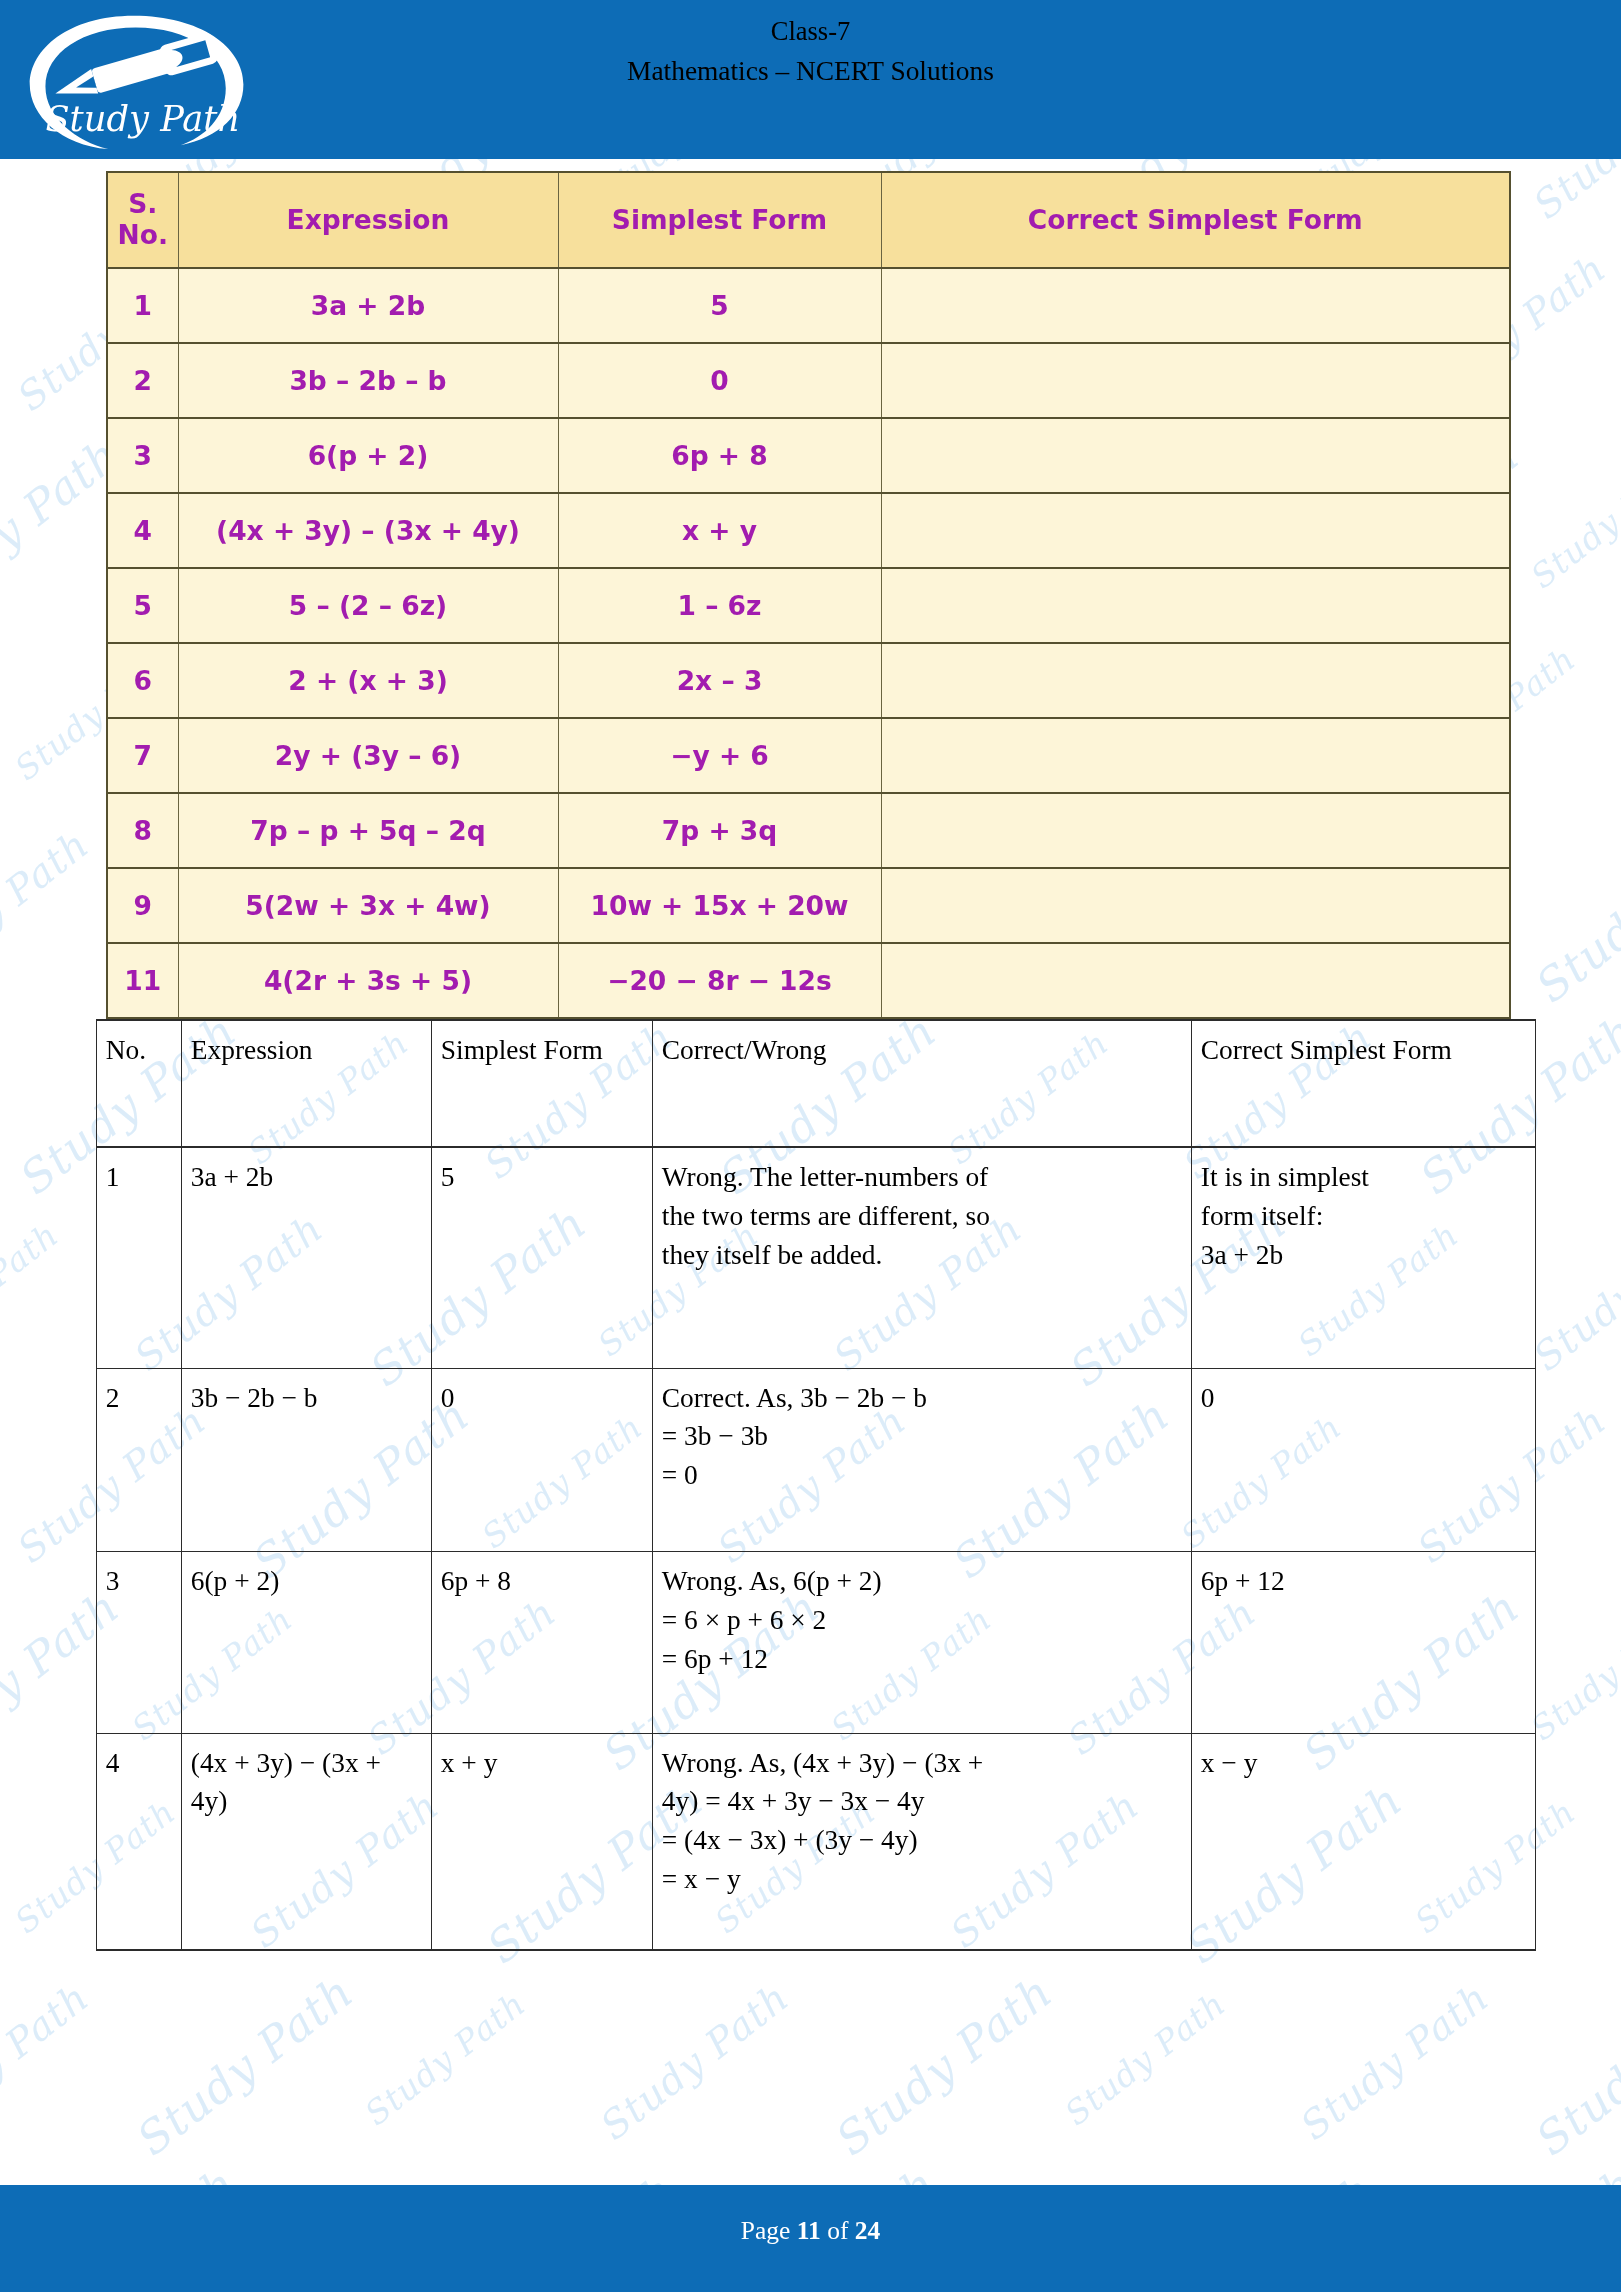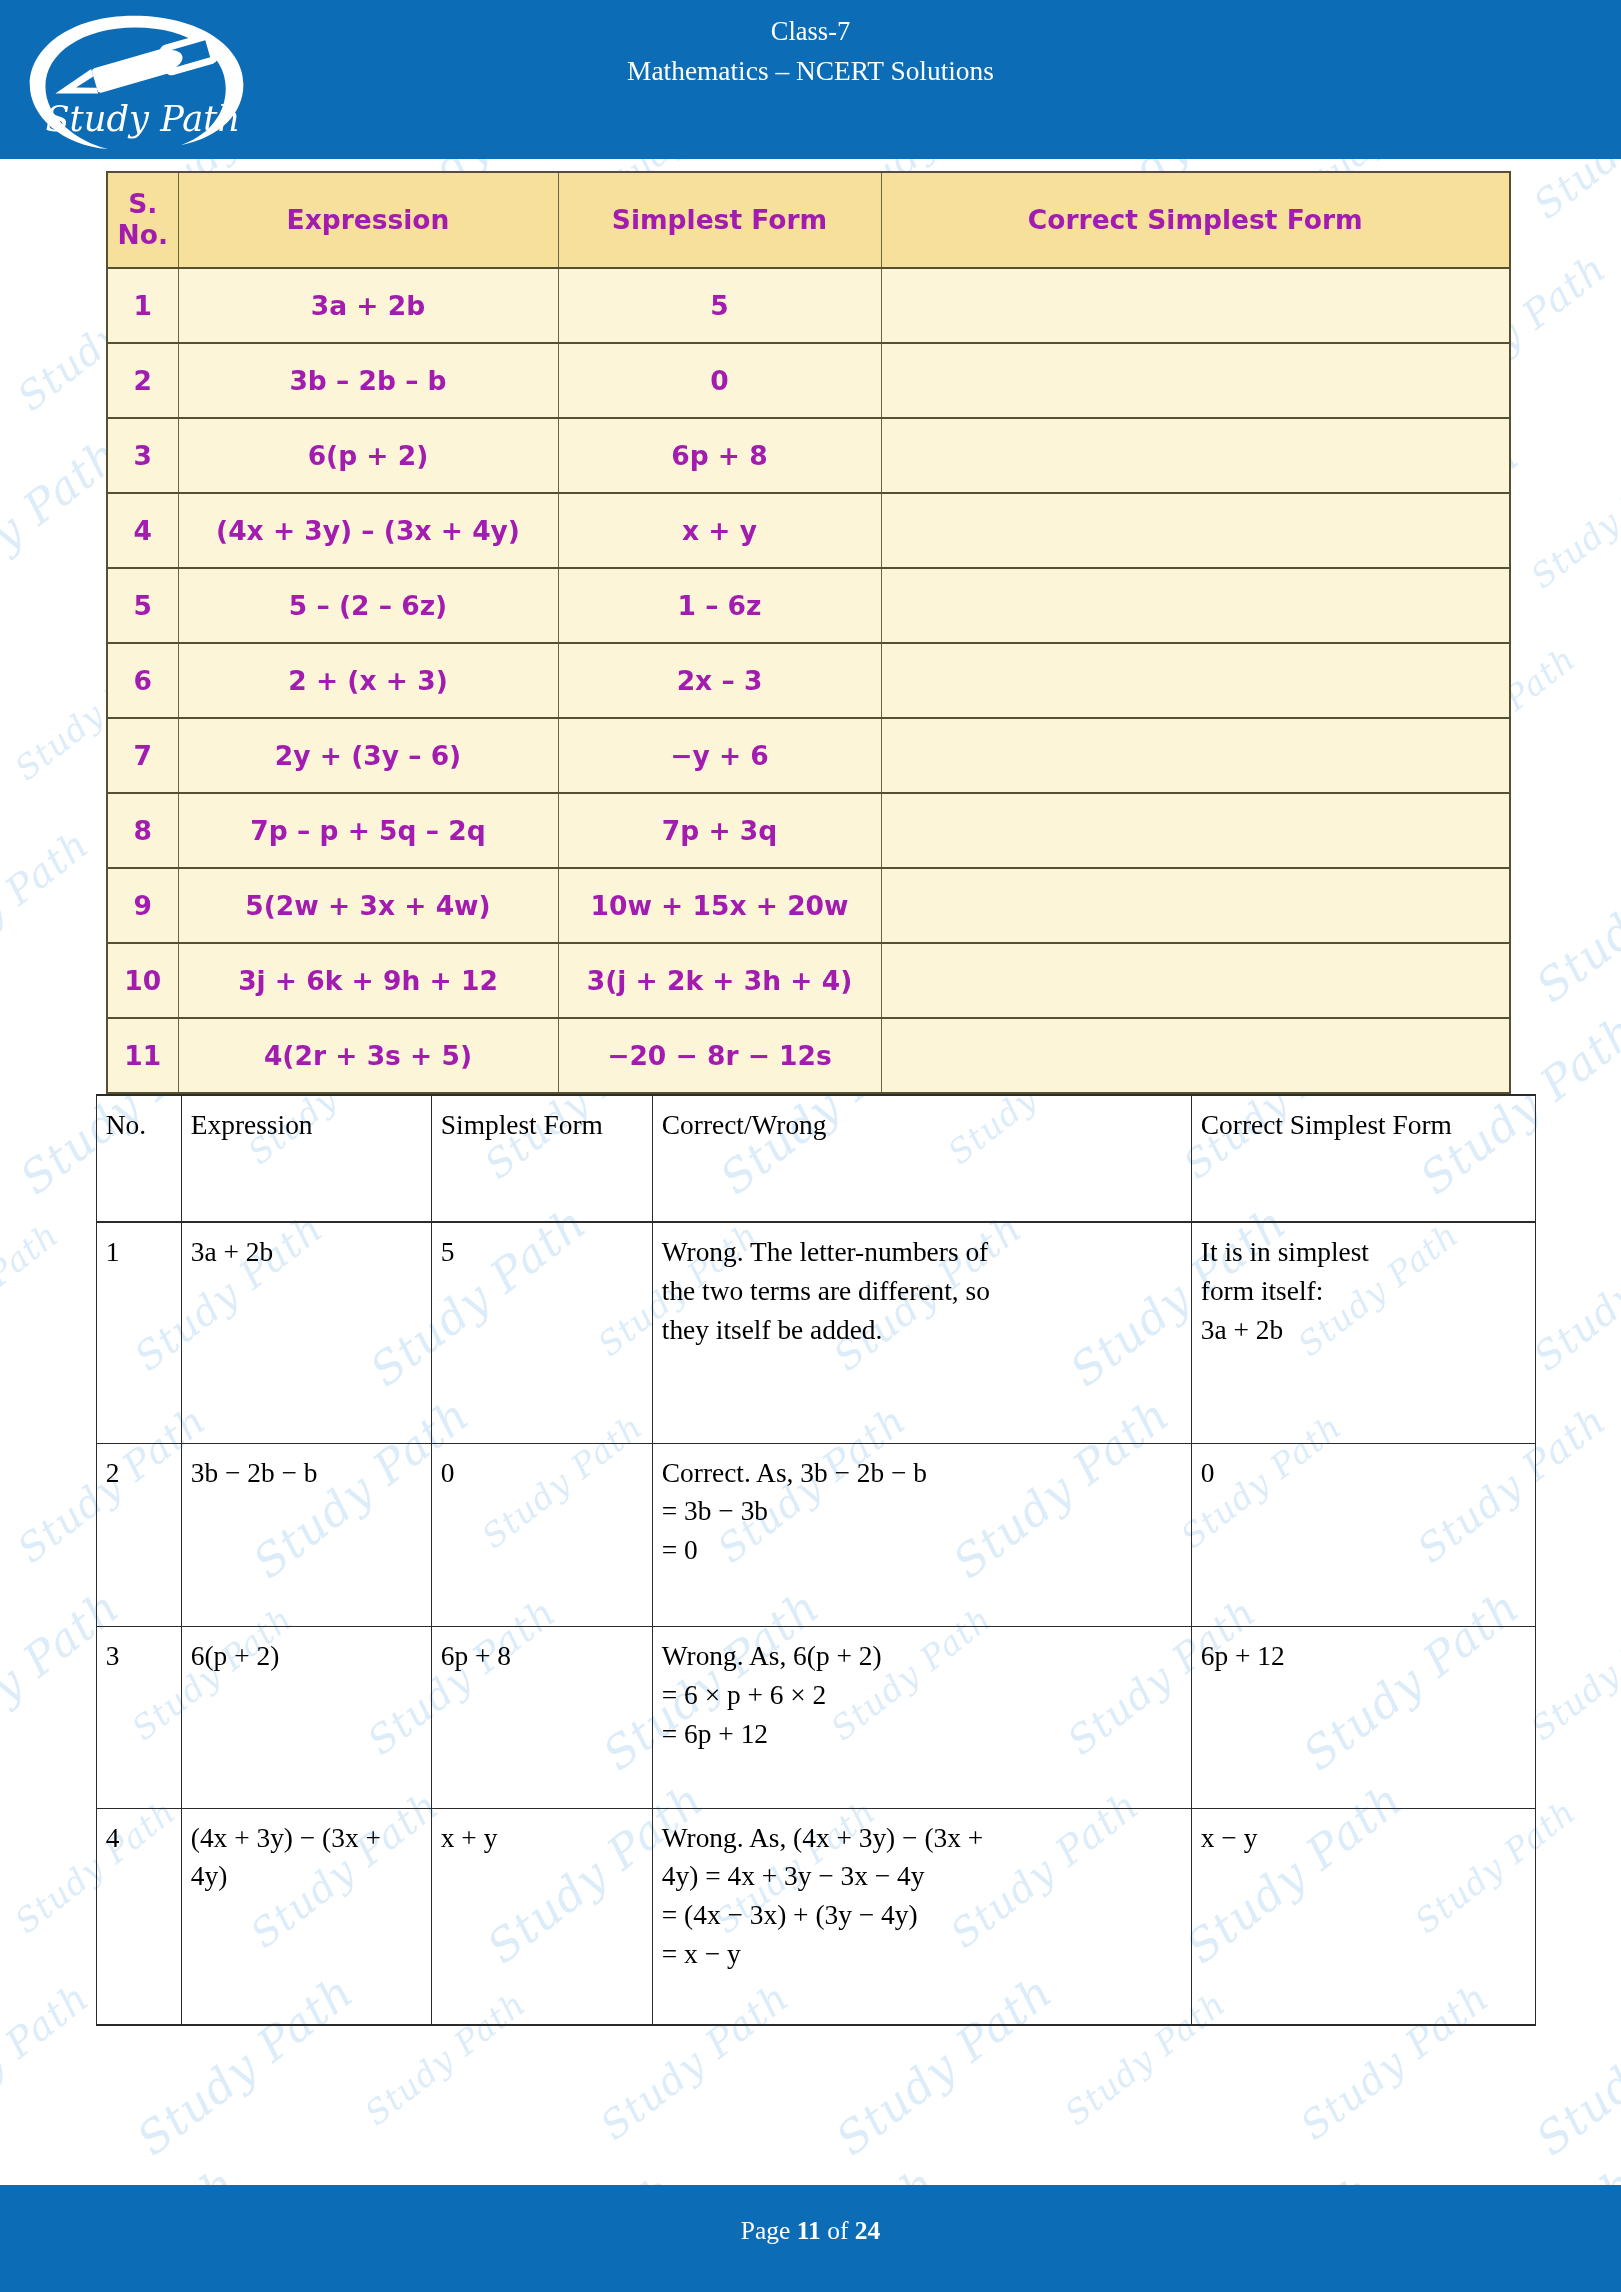--- a/index.html
+++ b/index.html
@@ -44,21 +44,21 @@
     width: 1621px;
     height: 159px;
     background: #0d6cb6;
     z-index: 3;
   }
   #header-title-block {
     position: absolute;
     left: 0; top: 11.8px;
     width: 1621px;
     text-align: center;
-    color: #ffffff;
+    color: #000000;
     font-family: "Liberation Serif", serif;
     line-height: 1.48;
   }
   .hdr-line { font-size: 26.5px; display: block; }
   .hdr-line.l2 { font-size: 27.4px; }
   .hdr-line.l3 { font-size: 27.4px; }
 
   #logo-block {
     position: absolute;
     left: 17.6px; top: 5.9px;
@@ -374,26 +374,20 @@
             <td>7p + 3q</td>
             <td></td>
           </tr>
           <tr>
             <td>9</td>
             <td>5(2w + 3x + 4w)</td>
             <td>10w + 15x + 20w</td>
             <td></td>
           </tr>
           <tr>
-            <td>10</td>
-            <td>3j + 6k + 9h + 12</td>
-            <td>3(j + 2k + 3h + 4)</td>
-            <td></td>
-          </tr>
-          <tr>
             <td>11</td>
             <td>4(2r + 3s + 5)</td>
             <td>−20 − 8r − 12s</td>
             <td></td>
           </tr>
         </tbody>
     </table>
   </div>
 
 

